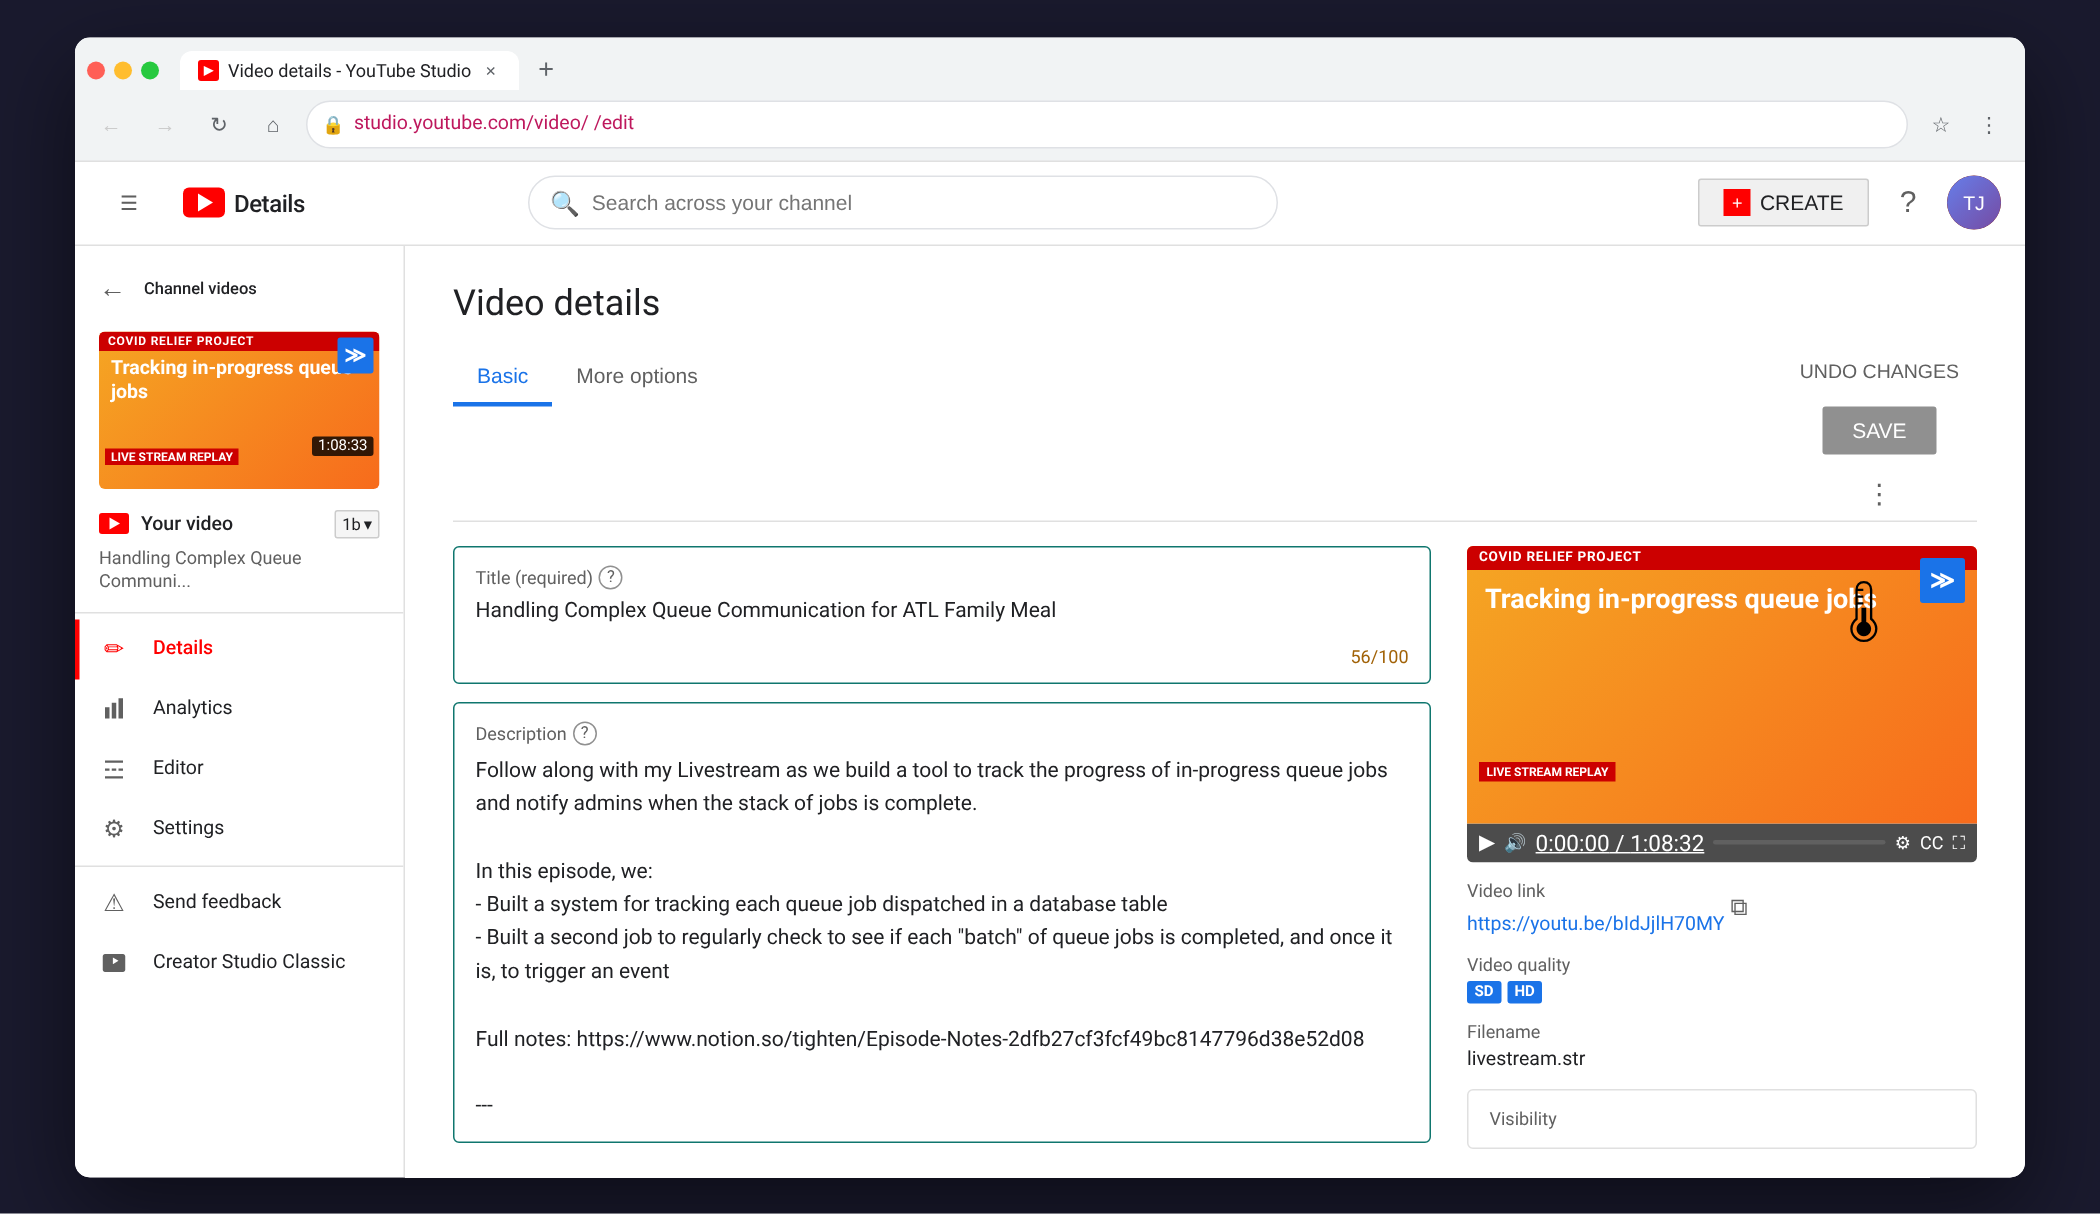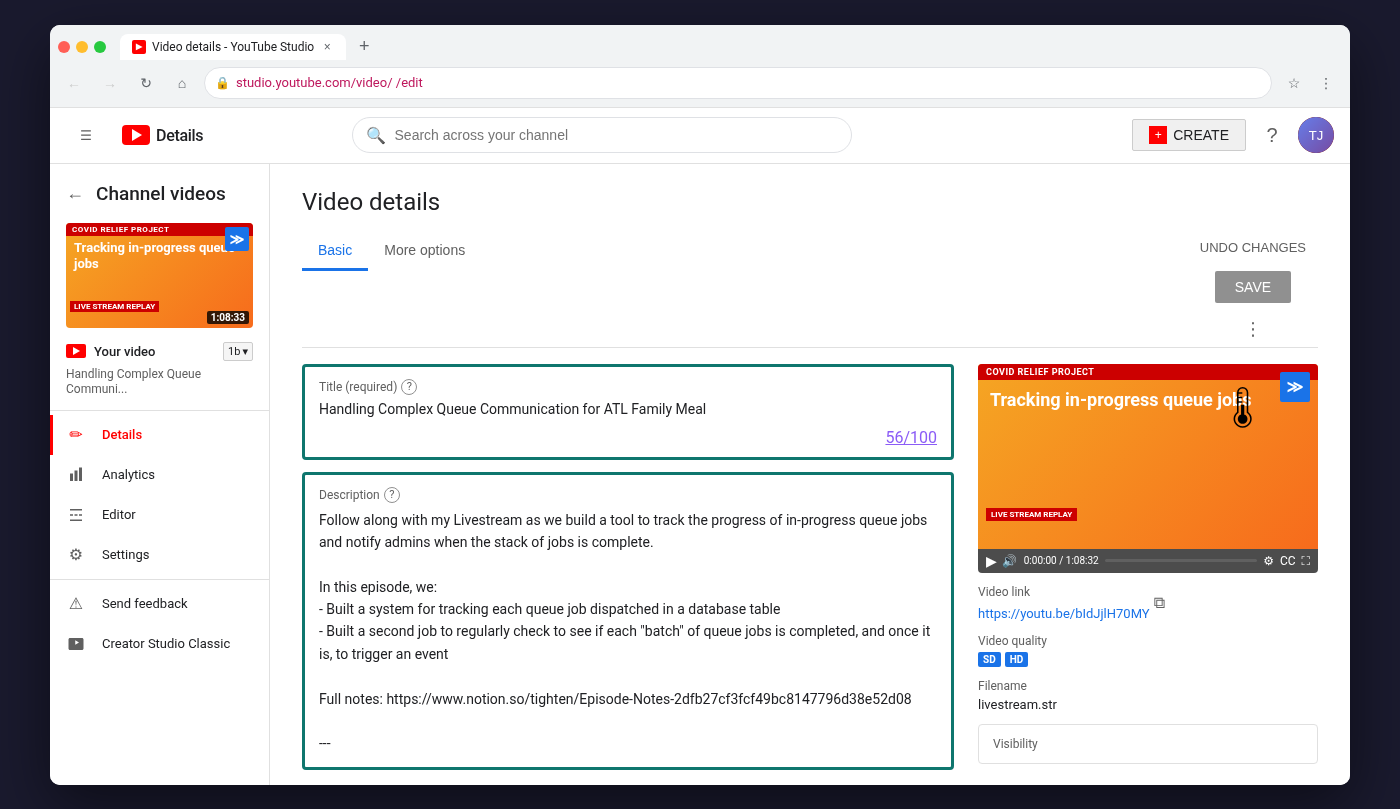--- a/index.html
+++ b/index.html
@@ -337,21 +337,21 @@
       align-items: center;
       gap: 12px;
       padding: 10px 16px;
       cursor: pointer;
       color: #606060;
     }
 
     .back-arrow { font-size: 18px; }
 
     .channel-videos-label {
-      font-size: 19px;
+      font-size: 11px;
       font-weight: 500;
       color: #202124;
     }
 
     .video-thumbnail-sidebar {
       margin: 8px 16px;
       border-radius: 4px;
       overflow: hidden;
       position: relative;
       cursor: pointer;
@@ -391,28 +391,27 @@
       height: 24px;
       background: #1a73e8;
       border-radius: 2px;
       display: flex;
       align-items: center;
       justify-content: center;
     }
 
     .thumb-duration {
       position: absolute;
-      bottom: 4px;
+      bottom: 22px;
       right: 4px;
       background: rgba(0,0,0,0.8);
       color: white;
       font-size: 10px;
       padding: 1px 4px;
       border-radius: 2px;
-      font-weight: bold;
     }
 
     .thumb-live-badge {
       position: absolute;
       bottom: 16px;
       left: 4px;
       background: #cc0000;
       color: white;
       font-size: 8px;
       font-weight: bold;
@@ -611,21 +610,21 @@
     .form-area {
       display: flex;
       gap: 24px;
     }
 
     .form-fields {
       flex: 1;
     }
 
     .field-box {
-      border: 3px solid #0f766e;
+      border: 1px solid #0f766e;
       border-radius: 4px;
       padding: 12px 14px;
       margin-bottom: 12px;
       position: relative;
     }
 
     .field-label {
       font-size: 12px;
       color: #606060;
       margin-bottom: 6px;
@@ -655,23 +654,22 @@
       outline: none;
       resize: none;
       font-family: inherit;
       background: transparent;
     }
 
     .field-counter {
       position: absolute;
       bottom: 10px;
       right: 14px;
-      font-size: 16px;
-      color: #8b5cf6;
-      text-decoration: underline;
+      font-size: 12px;
+      color: #a16207;
     }
 
     .description-box {
       min-height: 280px;
     }
 
     .description-text {
       font-size: 14px;
       color: #202124;
       line-height: 1.6;
@@ -748,21 +746,21 @@
     .video-controls-bar {
       background: rgba(0,0,0,0.7);
       padding: 4px 8px;
       display: flex;
       align-items: center;
       gap: 6px;
     }
 
     .ctrl-play { color: white; font-size: 14px; }
     .ctrl-speaker { color: white; font-size: 12px; }
-    .ctrl-time { color: white; font-size: 10px; }
+    .ctrl-time { color: white; font-size: 15px; text-decoration: underline; }
     .ctrl-progress {
       flex: 1;
       height: 3px;
       background: #606060;
       border-radius: 2px;
     }
     .ctrl-settings, .ctrl-cc, .ctrl-fullscreen { color: white; font-size: 12px; }
 
     .video-live-badge {
       position: absolute;

